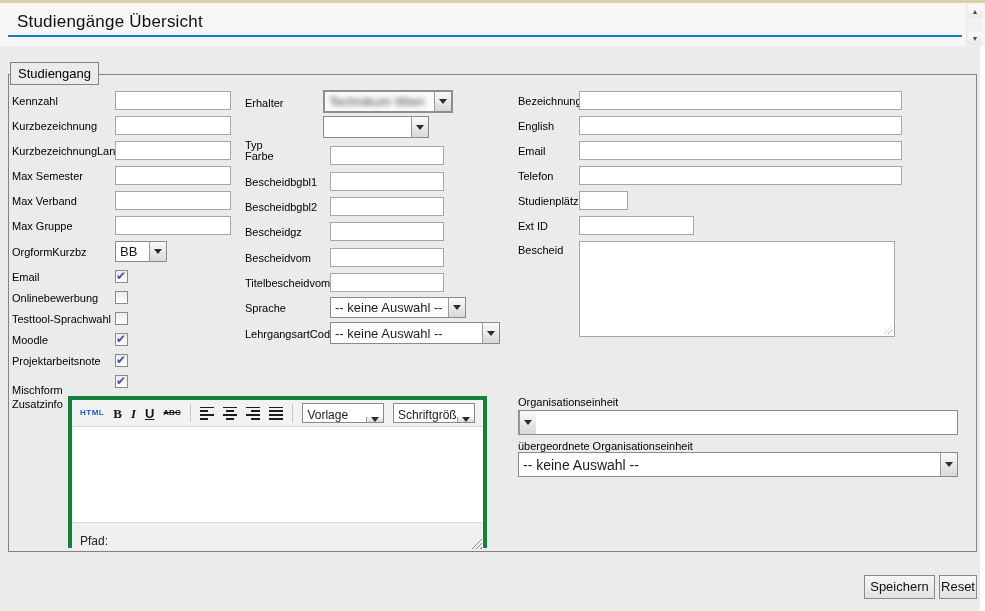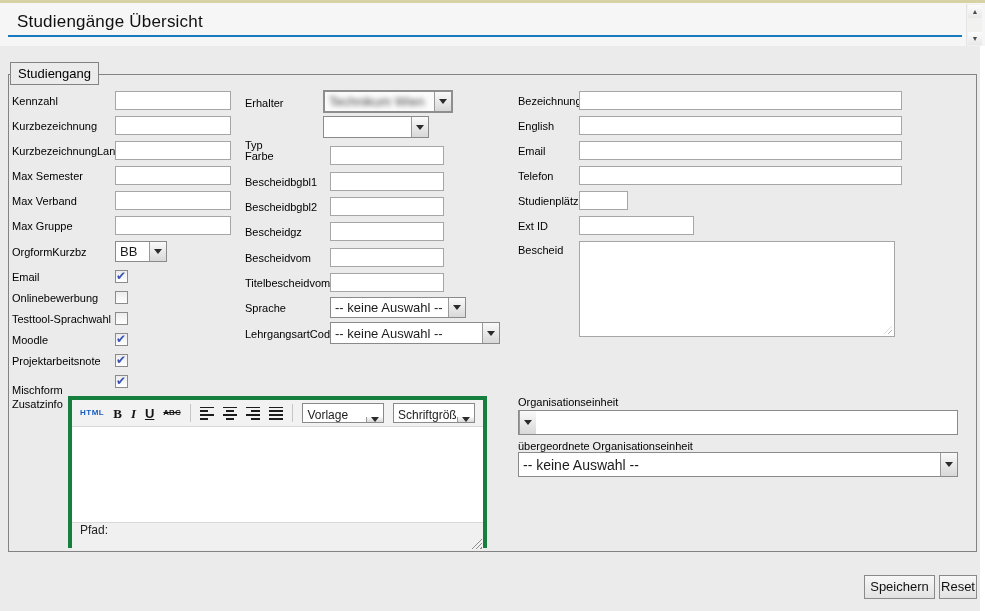--- a/index.html
+++ b/index.html
@@ -64,21 +64,21 @@
   .tbtn.abc { font-size:8px; font-weight:bold; text-decoration:line-through; }
   .tsep { width:1px; height:18px; background:#c6c6c6; }
   .align { width:15px; height:13px; display:inline-flex; flex-direction:column; justify-content:center; gap:2px; }
   .align i { display:block; height:2px; background:#1c1c1c; width:100%; }
   .align.left  { align-items:flex-start; } .align.left  i:nth-child(even){ width:62%; }
   .align.center{ align-items:center; }     .align.center i:nth-child(even){ width:62%; }
   .align.right { align-items:flex-end; }   .align.right i:nth-child(even){ width:62%; }
   .ed-sel { position:static; height:20px;align-items:flex-end; }
   .ed-content { height:95px; background:#fff; }
   .ed-status { height:28px; background:#f0f0f0; border-top:1px solid #d9d9d9; position:relative;
-               font-size:12px; color:#222; padding:0 8px; }
+               font-size:12px; color:#222; padding:11px 8px; }
   .grip { position:absolute; right:1px; bottom:1px; width:11px; height:11px;
           background:repeating-linear-gradient(135deg, transparent 0 2px, #8f8f8f 2px 3px);
           clip-path:polygon(100% 0, 100% 100%, 0 100%); }
 
   .ta-wrap { position:absolute; left:579px; top:241px; width:316px; height:96px; }
   .ta { width:100%; height:100%; border:1px solid #a6a6a6; background:#fff; resize:none; outline:none;
         font:12px "Liberation Sans",sans-serif; padding:2px 3px; }
   .ta-grip { position:absolute; right:3px; bottom:3px; width:8px; height:8px; opacity:.55;
              background:repeating-linear-gradient(135deg, transparent 0 2px, #777 2px 3px);
              clip-path:polygon(100% 0, 100% 100%, 0 100%); }

